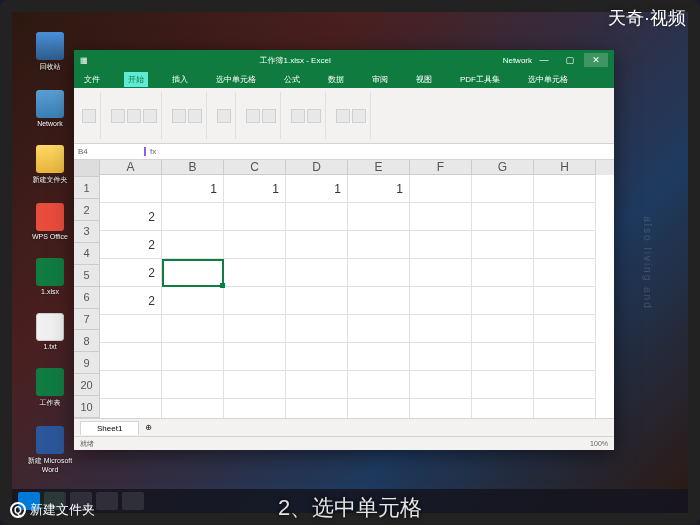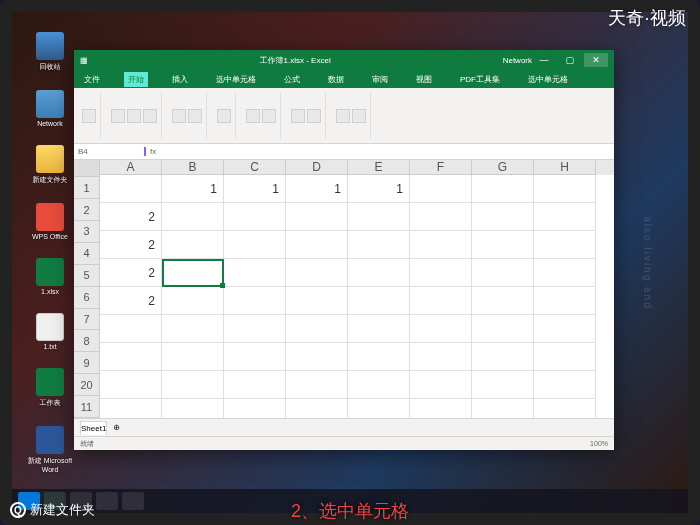--- a/index.html
+++ b/index.html
@@ -40,29 +40,29 @@
 .row-headers .rh{height:28px;border-bottom:1px solid #ccc;border-right:1px solid #ccc;display:flex;align-items:center;justify-content:center;font-size:11px;color:#555}
 .grid{flex:1;display:flex;flex-direction:column}
 .col-headers{height:22px;display:flex;background:#e8e8e8}
 .col-headers .ch{width:62px;border-right:1px solid #ccc;border-bottom:1px solid #ccc;display:flex;align-items:center;justify-content:center;font-size:12px;color:#555}
 .rows{flex:1;display:flex;flex-direction:column}
 .row{height:28px;display:flex}
 .cell{width:62px;border-right:1px solid #e0e0e0;border-bottom:1px solid #e0e0e0;display:flex;align-items:center;justify-content:flex-end;padding:0 6px;font-size:12px;color:#333;position:relative}
 .cell.selected{border:2px solid #107c41;z-index:1}
 .cell.selected::after{content:"";position:absolute;right:-3px;bottom:-3px;width:5px;height:5px;background:#107c41}
 .sheet-tabs{height:18px;background:#f3f2f1;border-top:1px solid #d4d4d4;display:flex;align-items:center;padding:0 6px;font-size:8px;gap:6px}
-.sheet-tab{padding:2px 0;background:#fff;border:1px solid #d4d4d4;border-bottom:none;cursor:pointer}
+.sheet-tab{padding:2px 16px;background:#fff;border:1px solid #d4d4d4;border-bottom:none;cursor:pointer}
 .statusbar{height:14px;background:#f3f2f1;border-top:1px solid #d4d4d4;display:flex;align-items:center;justify-content:space-between;padding:0 6px;font-size:7px;color:#666}
 .taskbar{position:absolute;bottom:0;left:0;right:0;height:24px;background:rgba(20,20,30,.85);display:flex;align-items:center;padding:0 6px;gap:4px}
 .taskbar .tbtn{width:22px;height:18px;background:rgba(255,255,255,.1);border-radius:2px;cursor:pointer}
 .taskbar .start{background:#0078d7}
 .watermark-tr{position:absolute;top:6px;right:14px;color:#fff;font-size:18px;font-weight:300;text-shadow:0 0 4px rgba(0,0,0,.5)}
 .watermark-bl{position:absolute;bottom:6px;left:10px;color:#fff;font-size:13px;display:flex;align-items:center;gap:4px}
 .watermark-bl .q{width:16px;height:16px;border:2px solid #fff;border-radius:50%;display:flex;align-items:center;justify-content:center;font-size:10px;font-weight:bold}
-.caption{position:absolute;bottom:2px;left:50%;transform:translateX(-50%);color:#ef4444;font-size:18px;text-shadow:0 0 4px #000}
+.caption{position:absolute;bottom:2px;left:50%;transform:translateX(-50%);color:#e5e5e5;font-size:22px;text-shadow:0 0 4px #000}
 .vtext{position:absolute;right:-6px;top:50%;transform:translateY(-50%) rotate(90deg);color:rgba(255,255,255,.15);font-size:10px;letter-spacing:2px}
 </style>
 </head>
 <body>
 
 <div class="tablet">
 <div class="screen">
 
 <div class="desktop-icons">
         <div class="desktop-icon">
@@ -179,21 +179,21 @@
     <div class="rh">1</div>
             <div class="rh">2</div>
             <div class="rh">3</div>
             <div class="rh">4</div>
             <div class="rh">5</div>
             <div class="rh">6</div>
             <div class="rh">7</div>
             <div class="rh">8</div>
             <div class="rh">9</div>
             <div class="rh">20</div>
-            <div class="rh">11</div>
+            <div class="rh">10</div>
           </div>
     <div class="grid">
       <div class="col-headers">
               <div class="ch">A</div>
               <div class="ch">B</div>
               <div class="ch">C</div>
               <div class="ch">D</div>
               <div class="ch">E</div>
               <div class="ch">F</div>
               <div class="ch">G</div>

